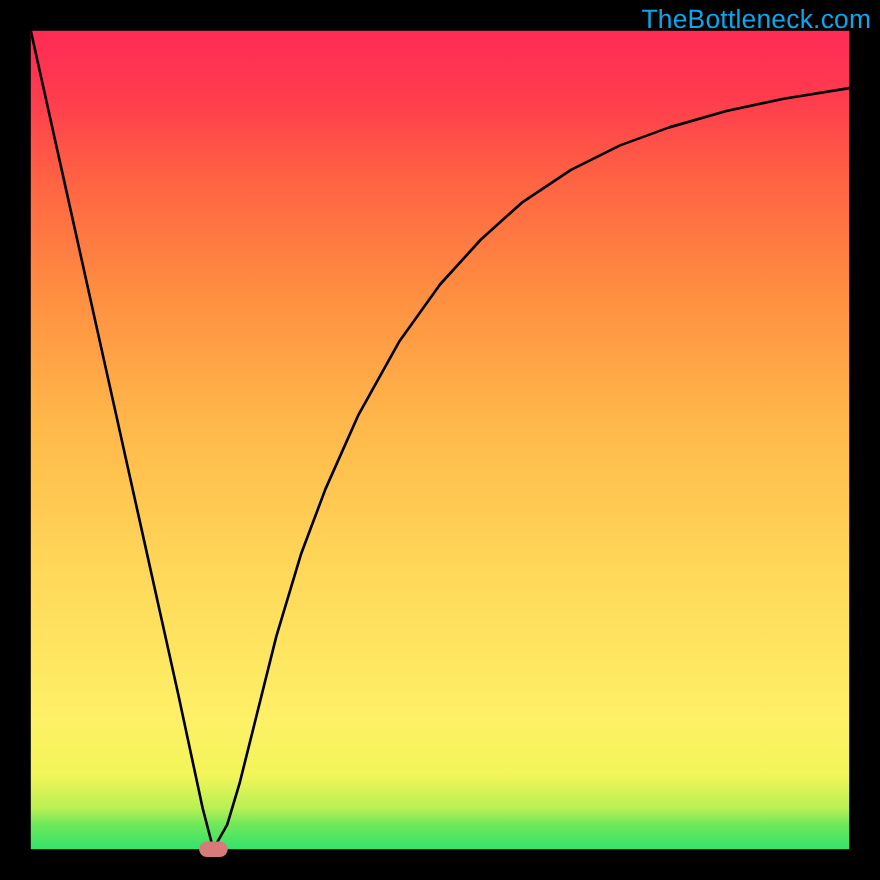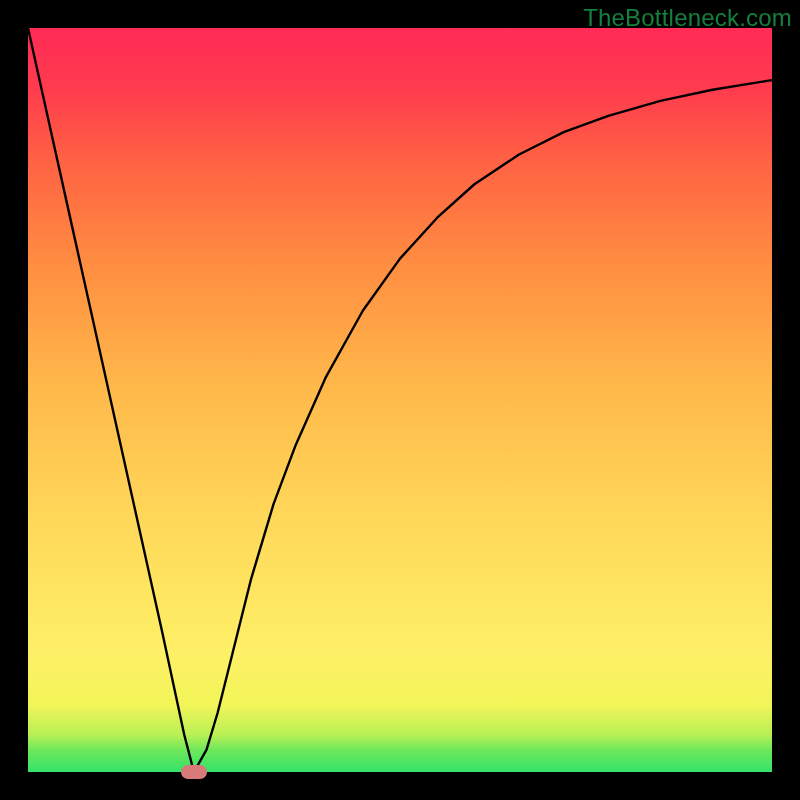--- a/index.html
+++ b/index.html
@@ -34,21 +34,21 @@
       #ff8e41 68%,
       #ff6243 82%,
       #ff3b4e 92%,
       #ff2b56 100%
     );
   }
   .watermark {
     position: absolute;
     top: 4px;
     right: 8px;
-    color: #15803d;
+    color: #0ea5e9;
     font-size: 24px;
     font-weight: 500;
     letter-spacing: 0.2px;
     user-select: none;
   }
   svg.overlay {
     position: absolute;
     left: 0;
     top: 0;
   }

